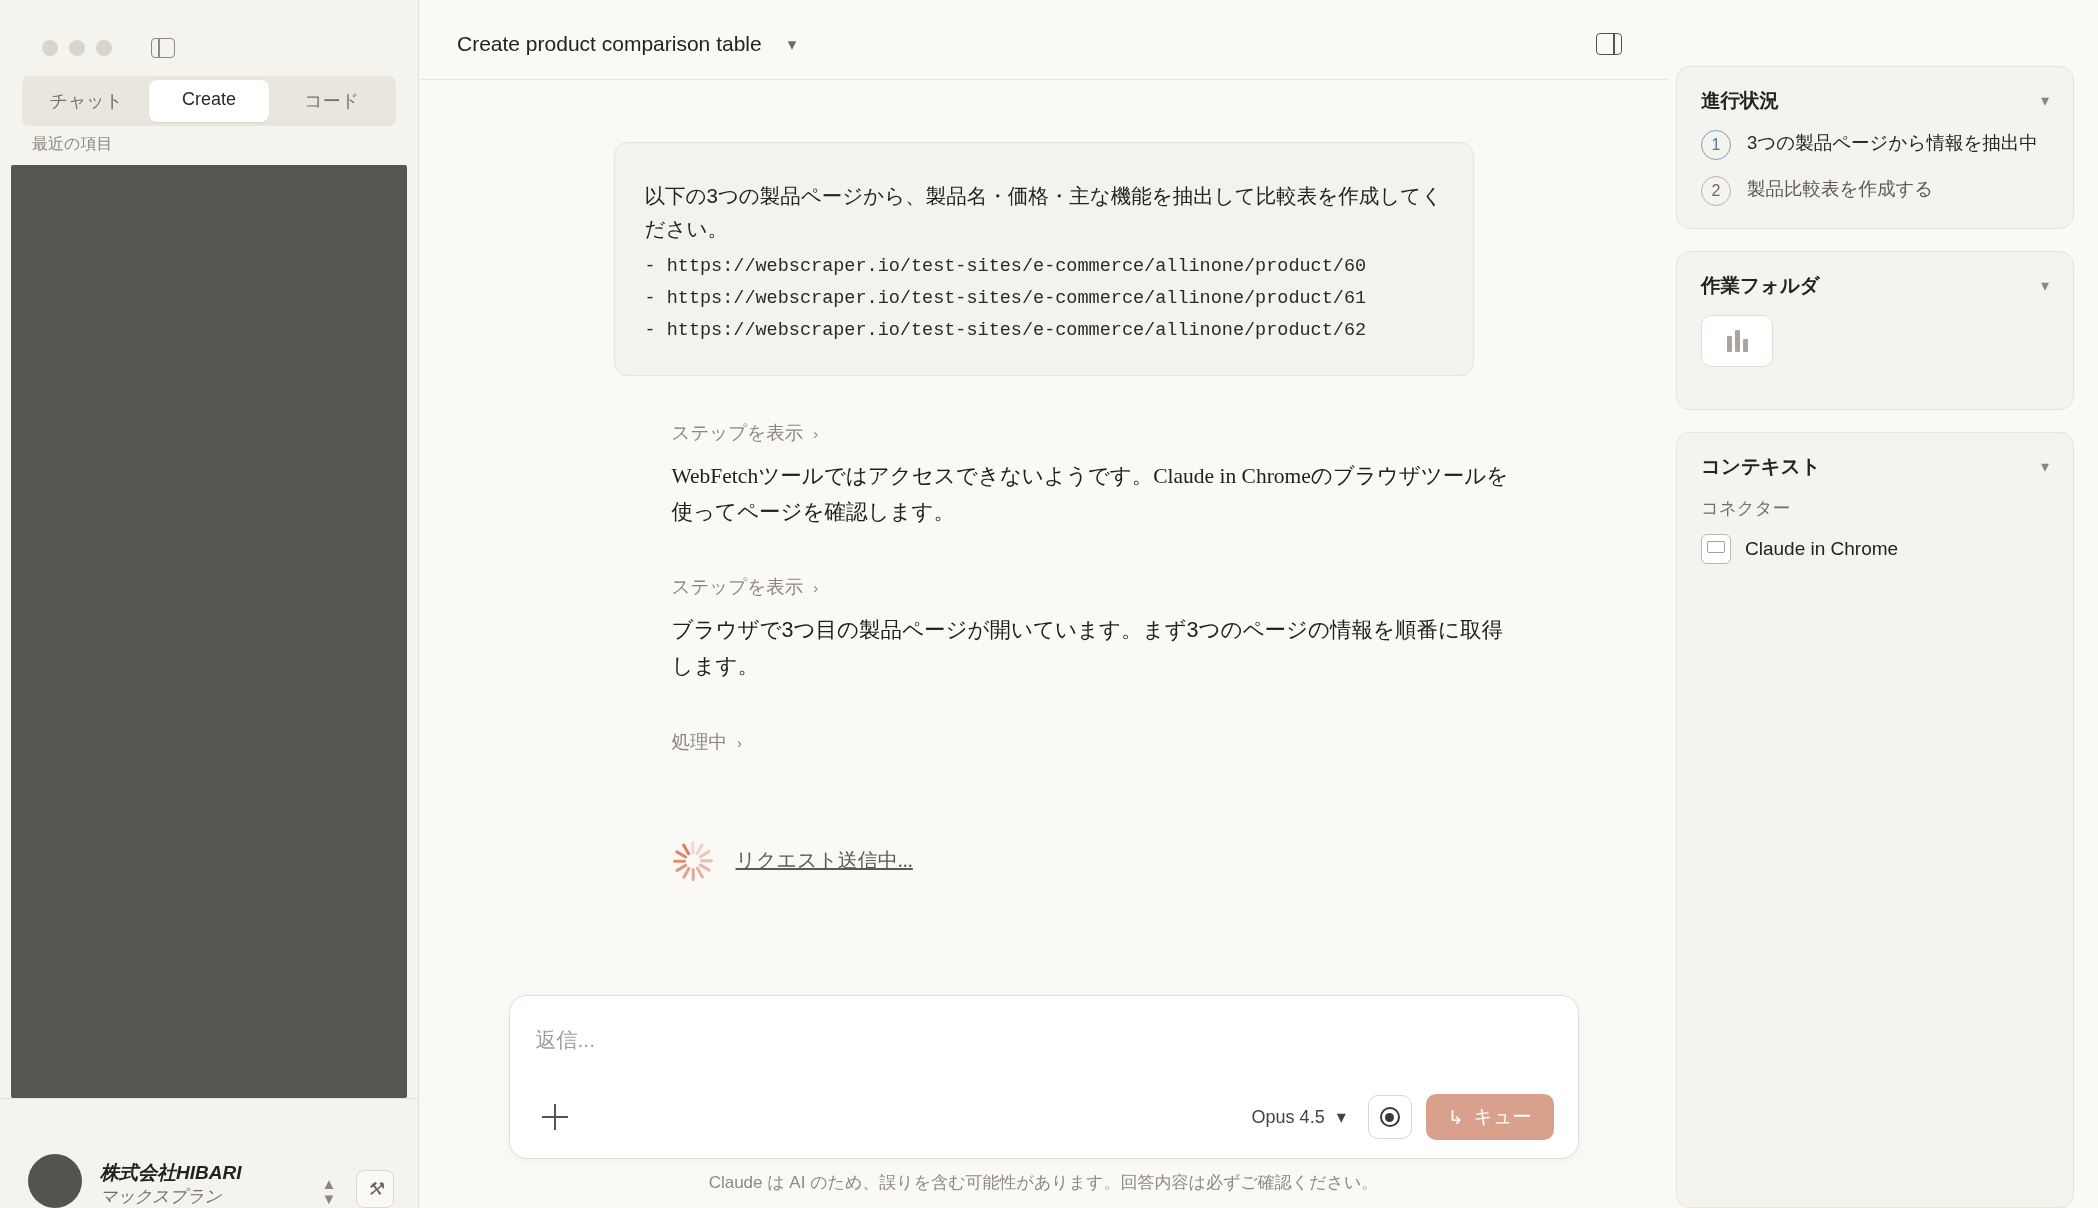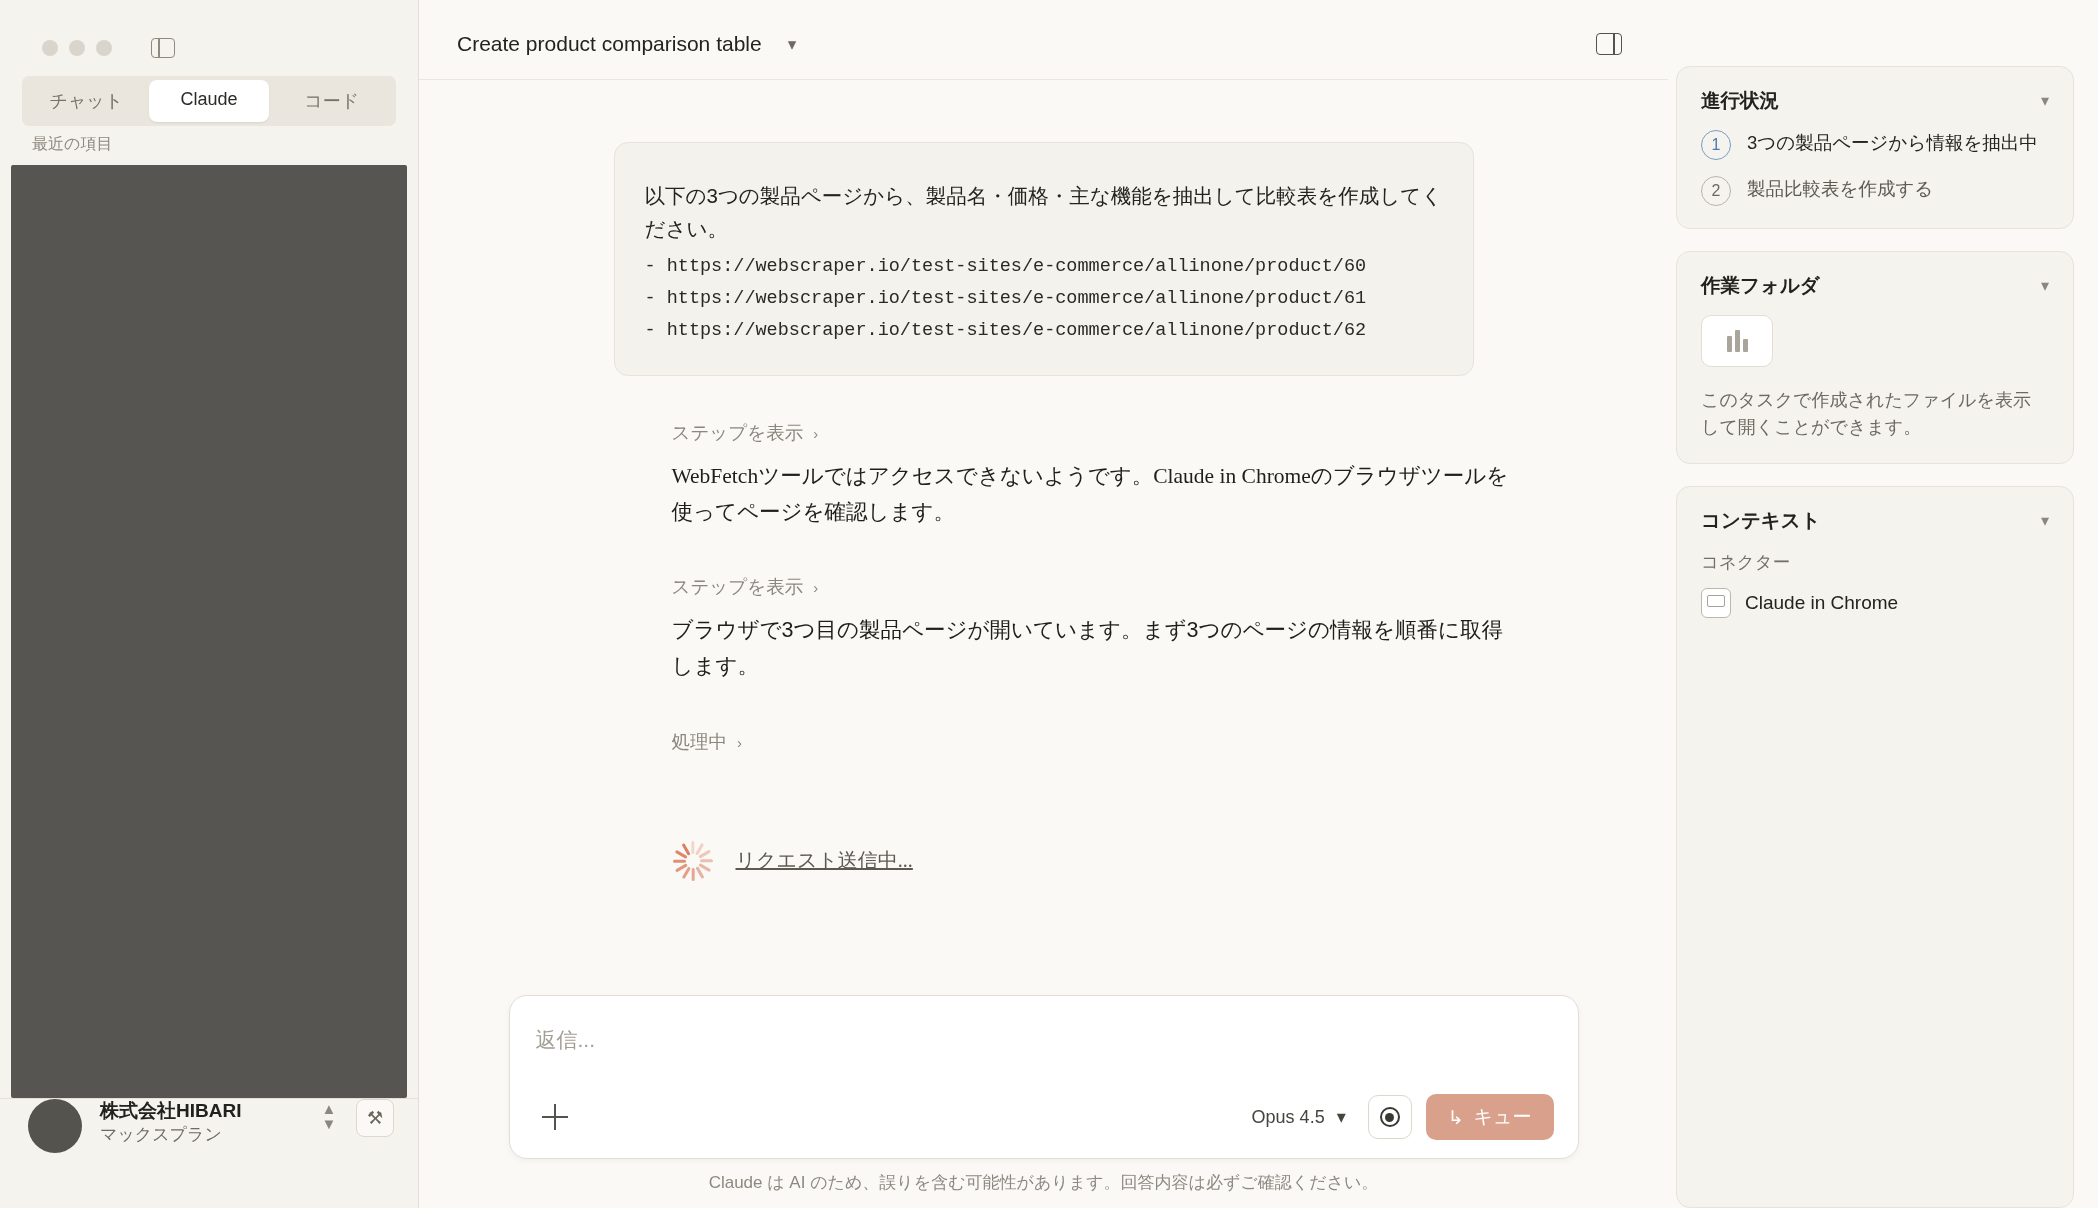--- a/index.html
+++ b/index.html
@@ -104,23 +104,24 @@
     margin: 0 11px;
     flex: 1;
     background: #575552;
     border-radius: 2px;
   }
 
   .account {
     height: 110px;
     border-top: 1px solid #e4e0d7;
     display: flex;
-    align-items: flex-start;
+    align-items: flex-end;
     padding: 0 24px 0 28px;
     gap: 18px;
+    font-style: italic;
   }
   .avatar {
     width: 54px; height: 54px;
     border-radius: 50%;
     background: #55534e;
     flex: none;
   }
   .acct-text { flex: 1; line-height: 1.3; }
   .acct-name { font-size: 19px; color: #22211e; font-weight: 600; }
   .acct-plan { font-size: 17px; color: #6f6b63; }
@@ -441,21 +442,21 @@
     <div class="win-controls">
       <span class="dot"></span>
       <span class="dot"></span>
       <span class="dot"></span>
       <span class="panel-toggle"></span>
     </div>
 
     <div class="seg-wrap">
       <div class="segmented">
         <div class="seg-item">チャット</div>
-        <div class="seg-item active">Claude</div>
+        <div class="seg-item active">Create</div>
         <div class="seg-item">コード</div>
       </div>
     </div>
 
 
     <div class="recent-label">最近の項目</div>
 
     <div class="recent-panel"></div>
 
     <div class="account">
@@ -571,21 +572,20 @@
         <span class="card-title">作業フォルダ</span>
         <span class="card-chev">▾</span>
       </div>
       <div class="folder-btn">
         <span class="folder-glyph">
           <i style="height:16px"></i>
             <i style="height:22px"></i>
             <i style="height:13px"></i>
         </span>
       </div>
-      <div class="card-note">このタスクで作成されたファイルを表示して開くことができます。</div>
     </div>
 
     <div class="card ctx-card">
       <div class="card-head">
         <span class="card-title">コンテキスト</span>
         <span class="card-chev">▾</span>
       </div>
       <div class="ctx-sub">コネクター</div>
       <div class="connector">
         <span class="connector-ico"></span>

